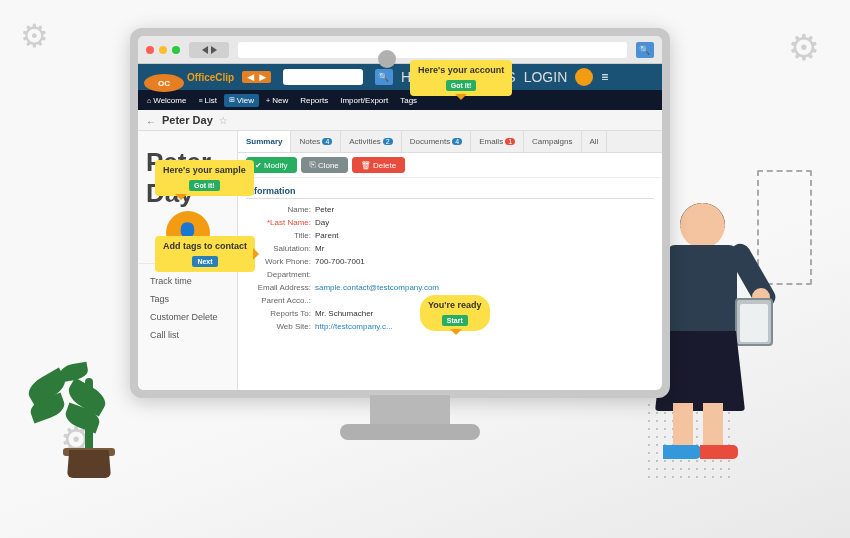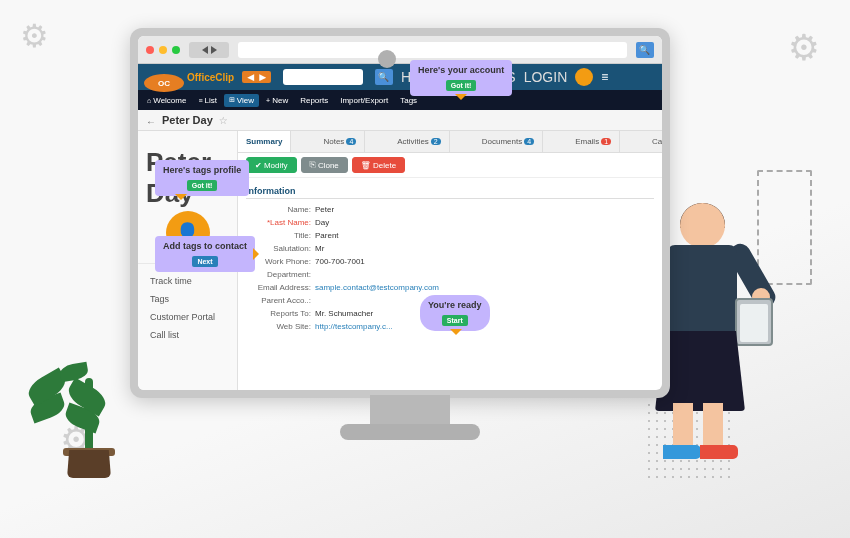--- a/index.html
+++ b/index.html
@@ -393,21 +393,20 @@
       flex: 1;
       overflow: hidden;
     }
     .tabs-bar {
       background: #f0f0f0;
       height: 22px;
       display: flex;
       align-items: center;
       border-bottom: 1px solid #ddd;
       overflow: hidden;
-      gap: 24px;
     }
     .tab {
       padding: 0 8px;
       height: 100%;
       display: flex;
       align-items: center;
       font-size: 8px;
       color: #555;
       border-right: 1px solid #ddd;
       white-space: nowrap;
@@ -484,21 +483,21 @@
       color: #333;
       font-size: 8px;
     }
     .form-value.link {
       color: #2980b9;
     }
 
     
     .callout {
       position: absolute;
-      background: #c4b5fd;
+      background: #fde047;
       color: #333;
       font-size: 9px;
       font-weight: bold;
       padding: 5px 8px;
       border-radius: 4px;
       z-index: 100;
       text-align: center;
       line-height: 1.3;
     }
     .callout::after {
@@ -844,21 +843,21 @@
         <div class="left-panel">
           <div class="left-panel-avatar-area">
             <div style="font-size:26px; font-weight:bold; color:#444; margin-bottom:2px;">Peter Day</div>
             <div class="avatar-circle">
               <span class="avatar-person">👤</span>
               <div class="avatar-edit">✏</div>
             </div>
           </div>
           <div class="left-nav-item">Track time</div>
           <div class="left-nav-item">Tags</div>
-          <div class="left-nav-item">Customer Portal</div>
+          <div class="left-nav-item">Customer Delete</div>
           <div class="left-nav-item">Call list</div>
         </div>
 
         <div class="main-content">
 
           <div class="tabs-bar">
             <div class="tab active">
               <span>Summary</span>
             </div>
             <div class="tab">
@@ -948,21 +947,21 @@
 
     </div>
   </div>
 
   <div class="monitor-stand"></div>
   <div class="monitor-base"></div>
   <div class="monitor-dot"></div>
 </div>
 
 <div class="callout callout-profile">
-  <div>Here's tags profile</div>
+  <div>Here's your sample</div>
   <div class="callout-got-it">Got it!</div>
 </div>
 
 <div class="callout callout-account">
   <div>Here's your account</div>
   <div class="callout-got-it">Got it!</div>
 </div>
 
 <div class="callout callout-tags">
   <div>Add tags to contact</div>

